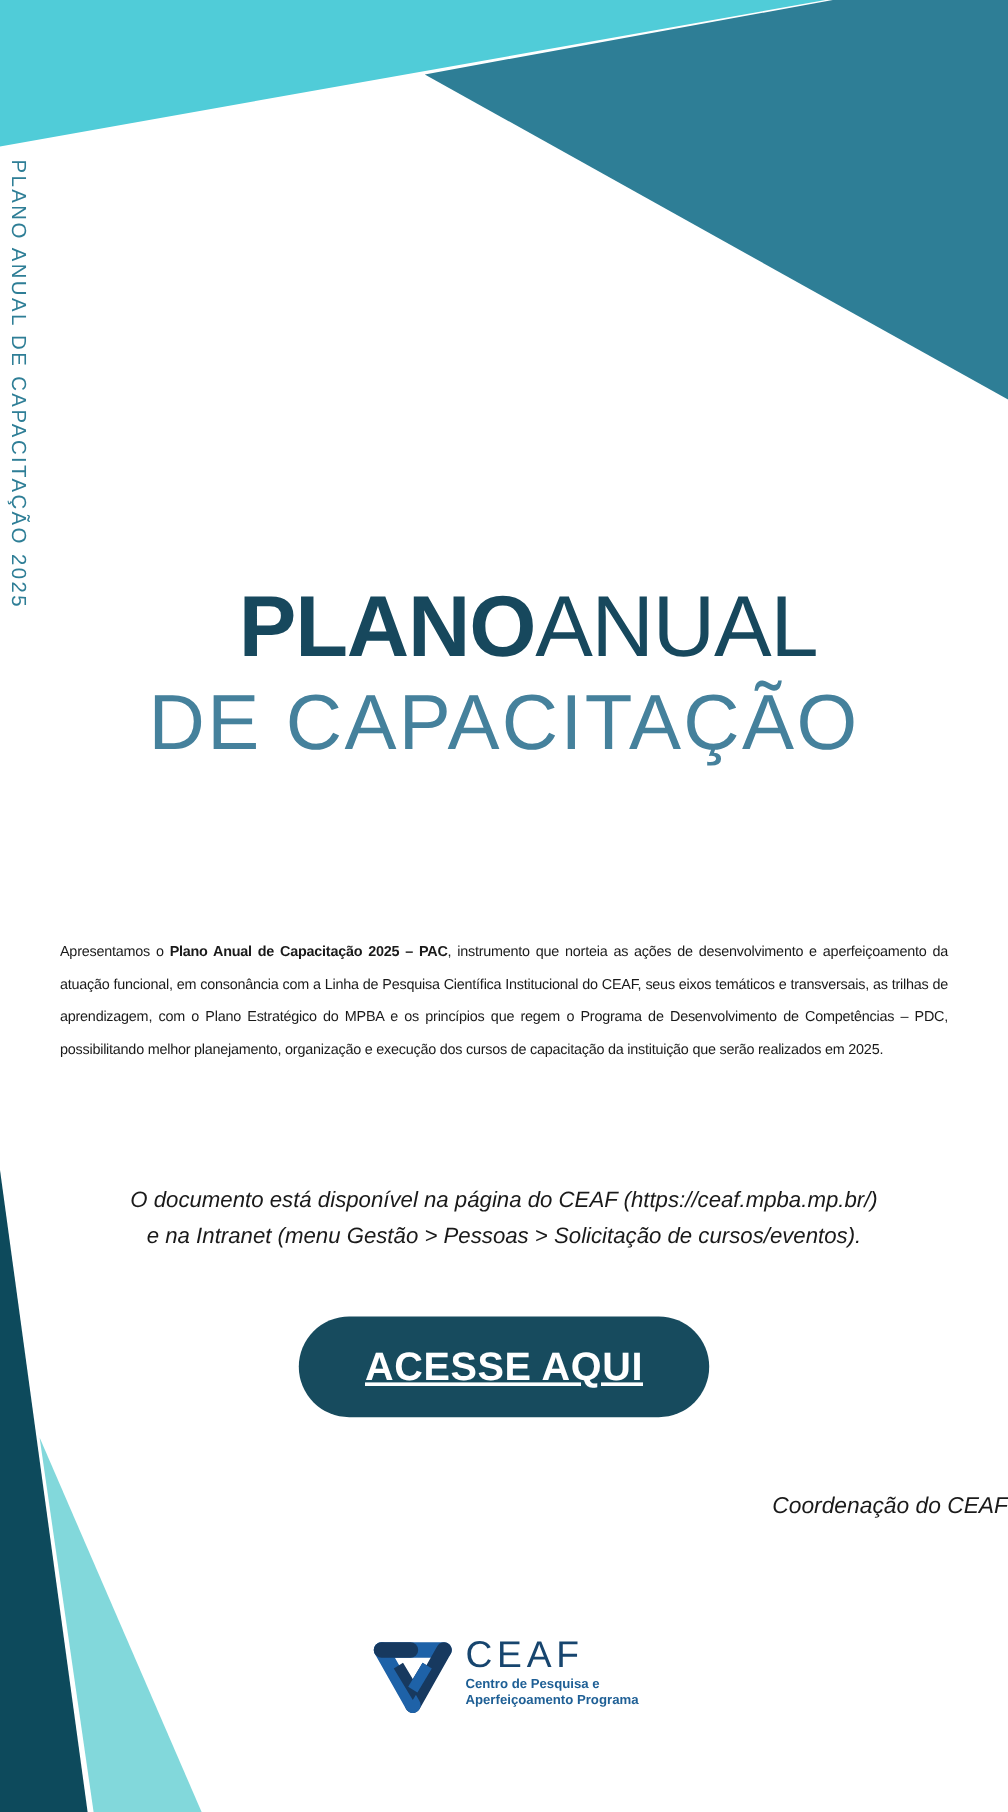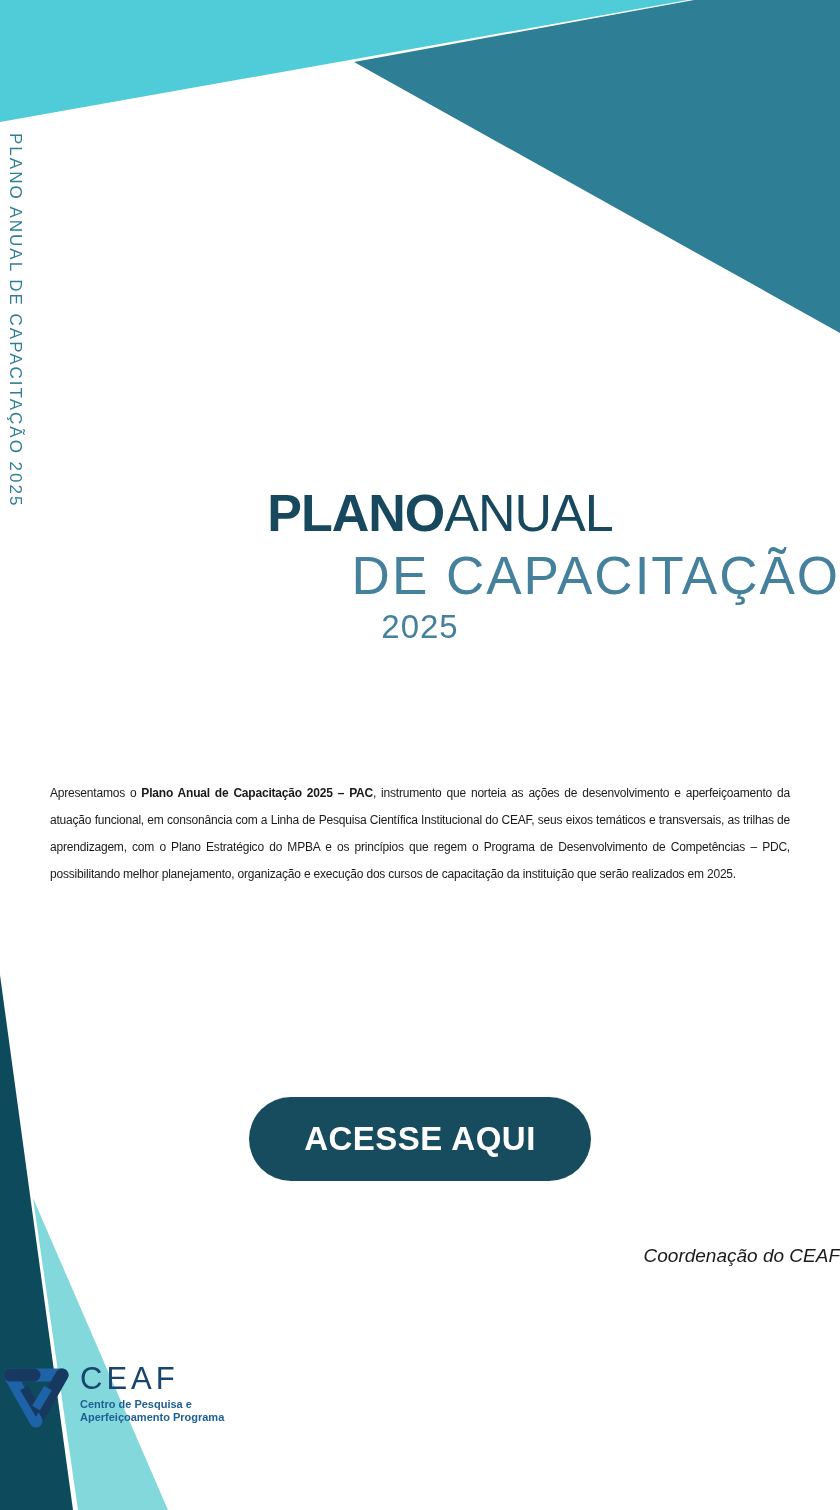--- a/index.html
+++ b/index.html
@@ -19,24 +19,24 @@
   .vertical-label{
     position:absolute;left:5px;top:133px;
     writing-mode:vertical-rl;
     font-size:17px;font-weight:400;
     letter-spacing:2px;
     color:var(--teal-mid,#2e7e96);
     white-space:nowrap;
   }
 
   .hero{position:absolute;top:487px;left:0;width:100%;text-align:center;line-height:1;}
-  .hero-line1{font-size:52px;color:var(--title-dark,#17485d);letter-spacing:-1px;padding-left:40px;}
+  .hero-line1{font-size:72px;color:var(--title-dark,#17485d);letter-spacing:-1px;padding-left:40px;}
   .hero-line1 .t-bold{font-weight:800;}
   .hero-line1 .t-light{font-weight:300;}
-  .hero-line2{margin-top:10px;font-size:53px;font-weight:300;color:var(--title-light,#45819c);letter-spacing:2px;text-align:right;}
+  .hero-line2{margin-top:10px;font-size:65px;font-weight:300;color:var(--title-light,#45819c);letter-spacing:2px;}
   .hero-line3{margin-top:8px;font-size:33px;font-weight:300;color:var(--title-light,#45819c);letter-spacing:1px;}
 
   .intro{
     position:absolute;left:50px;right:50px;top:768px;
     font-size:12px;line-height:27px;letter-spacing:-0.2px;
     text-align:justify;
   }
   .intro b{font-weight:700;}
 
   .availability{
@@ -47,30 +47,31 @@
 
   .cta{
     position:absolute;top:1097px;left:50%;transform:translateX(-50%);
     width:342px;height:84px;border:none;border-radius:42px;
     background:var(--button-bg,#174b5e);
     color:var(--button-text,#ffffff);
     font-family:"Liberation Sans",sans-serif;
     font-size:33px;font-weight:700;letter-spacing:0.5px;
     display:flex;align-items:center;justify-content:center;
     cursor:pointer;
+    text-decoration:underline;
   }
 
   .signature{
     position:absolute;left:0;top:1245px;width:100%;
     text-align:right;font-style:italic;font-size:19px;
   }
 
   .footer{
     position:absolute;left:0;top:1358px;width:100%;
-    display:flex;align-items:center;gap:66px;
+    display:flex;justify-content:center;align-items:center;gap:66px;
   }
   .logo-group{display:flex;align-items:center;}
   .ceaf-text{margin-left:10px;}
   .ceaf-acronym{
     font-size:31px;font-weight:400;letter-spacing:4px;
     color:var(--ceaf-navy,#17456e);line-height:1;
   }
   .ceaf-sub{
     margin-top:4px;font-size:11px;font-weight:700;line-height:13px;
     color:var(--ceaf-blue,#1e5f95);
@@ -95,25 +96,28 @@
     <polygon points="33,228 168,540 78,540" fill="#82D8DB"></polygon>
   </svg>
 
   <div class="vertical-label">PLANO ANUAL DE CAPACITAÇÃO 2025</div>
 
   <div class="hero">
     <div class="hero-line1">
       <span class="t-bold">PLANO</span><span class="t-light">ANUAL</span>
     </div>
     <div class="hero-line2">DE CAPACITAÇÃO</div>
-    <div class="hero-line3">2025</div>
   </div>
 
   <p class="intro"><span>Apresentamos o </span><b>Plano Anual de Capacitação 2025 – PAC</b><span>, instrumento que norteia as ações de desenvolvimento e aperfeiçoamento da atuação funcional, em consonância com a Linha de Pesquisa Científica Institucional do CEAF, seus eixos temáticos e transversais, as trilhas de aprendizagem, com o Plano Estratégico do MPBA e os princípios que regem o Programa de Desenvolvimento de Competências – PDC, possibilitando melhor planejamento, organização e execução dos cursos de capacitação da instituição que serão realizados em 2025.</span></p>
 
+  <div class="availability">
+    <div>O documento está disponível na página do CEAF (https://ceaf.mpba.mp.br/)</div>
+    <div>e na Intranet (menu Gestão &gt; Pessoas &gt; Solicitação de cursos/eventos).</div>
+  </div>
 
   <button class="cta">ACESSE AQUI</button>
 
   <div class="signature">Coordenação do CEAF</div>
 
   <div class="footer">
 
     <div class="logo-group">
       <svg width="70" height="70" viewBox="0 0 70 70">
         <path d="M10 17 L62 17" fill="none" stroke="#1E62A8" stroke-width="13" stroke-linecap="round"></path>

